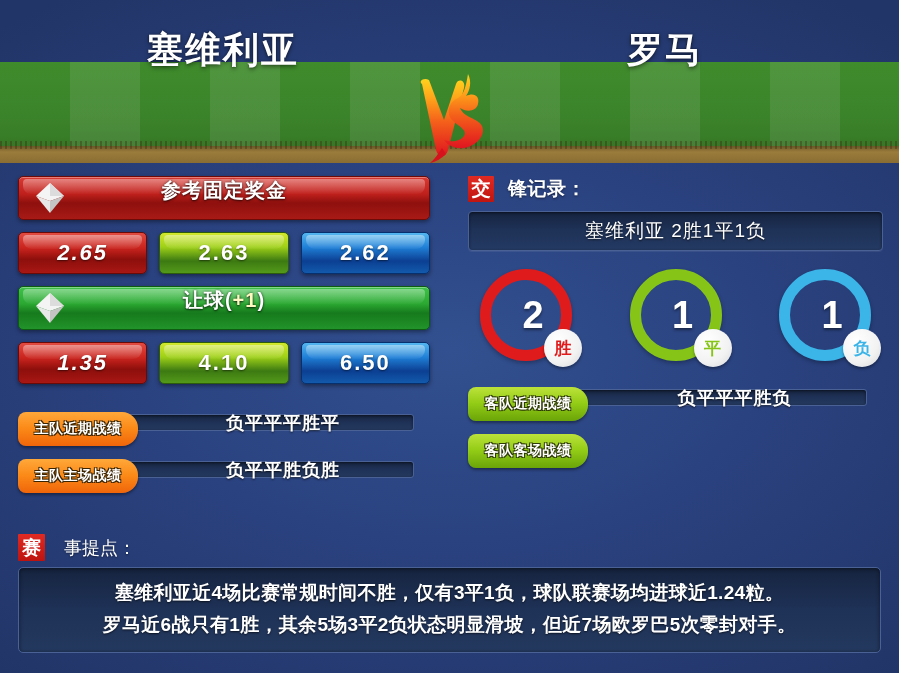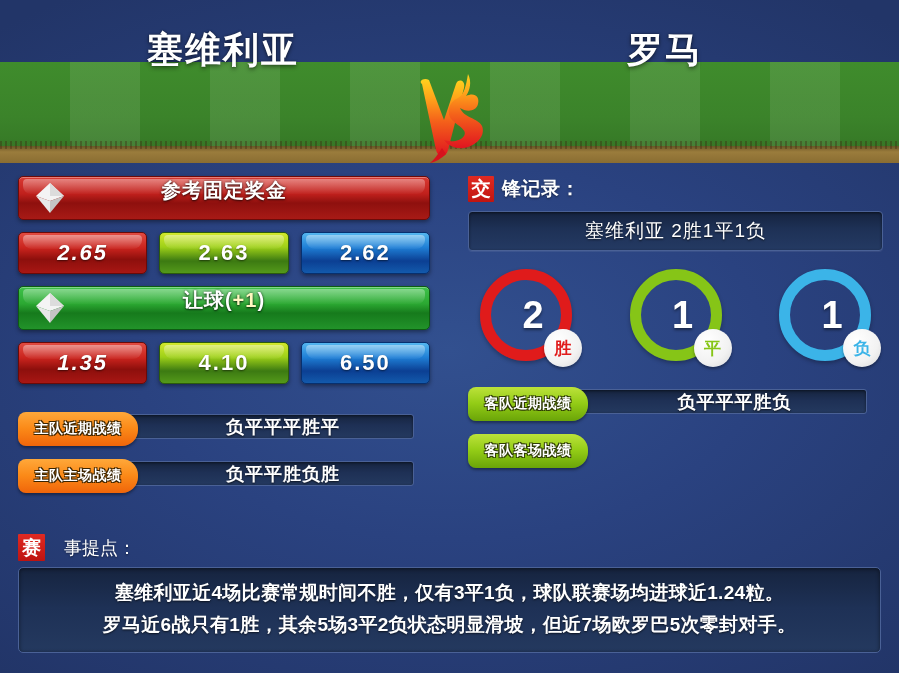--- a/index.html
+++ b/index.html
@@ -211,21 +211,21 @@
     background: linear-gradient(180deg, #e02a22 0%, #c01510 100%);
     color: #fff;
     font-size: 19px;
     font-weight: bold;
     border-radius: 1px;
   }
   .sec-heading .rest {
     color: #ffffff;
     font-size: 19px;
     font-weight: bold;
-    margin-left: 8px;
+    margin-left: 14px;
     letter-spacing: .5px;
     text-shadow: 0 1px 2px rgba(0,0,0,.5);
   }
 
   
   .inset-bar {
     height: 38px;
     border-radius: 4px;
     background: linear-gradient(180deg, #15233f 0%, #1e3156 45%, #243a63 100%);
     border: 1px solid #4a6196;
@@ -327,21 +327,21 @@
     font-weight: bold;
     letter-spacing: .5px;
     text-shadow: -1px -1px 0 #3a2400, 1px -1px 0 #3a2400, -1px 1px 0 #3a2400, 1px 1px 0 #3a2400;
   }
   .form-tab.lime .tl {
     text-shadow: -1px -1px 0 #2e3a06, 1px -1px 0 #2e3a06, -1px 1px 0 #2e3a06, 1px 1px 0 #2e3a06;
   }
   .form-val {
     position: absolute;
     left: 104px; right: 16px; top: 2px;
-    height: 25px;
+    height: 17px;
     border-radius: 3px;
     background: linear-gradient(180deg, #16243f 0%, #1e3055 45%, #24395f 100%);
     border: 1px solid #4a6196;
     box-shadow: inset 0 1px 3px rgba(0,0,0,.5);
     display: flex;
     align-items: center;
     justify-content: center;
     padding-left: 30px;
     box-sizing: border-box;
   }

